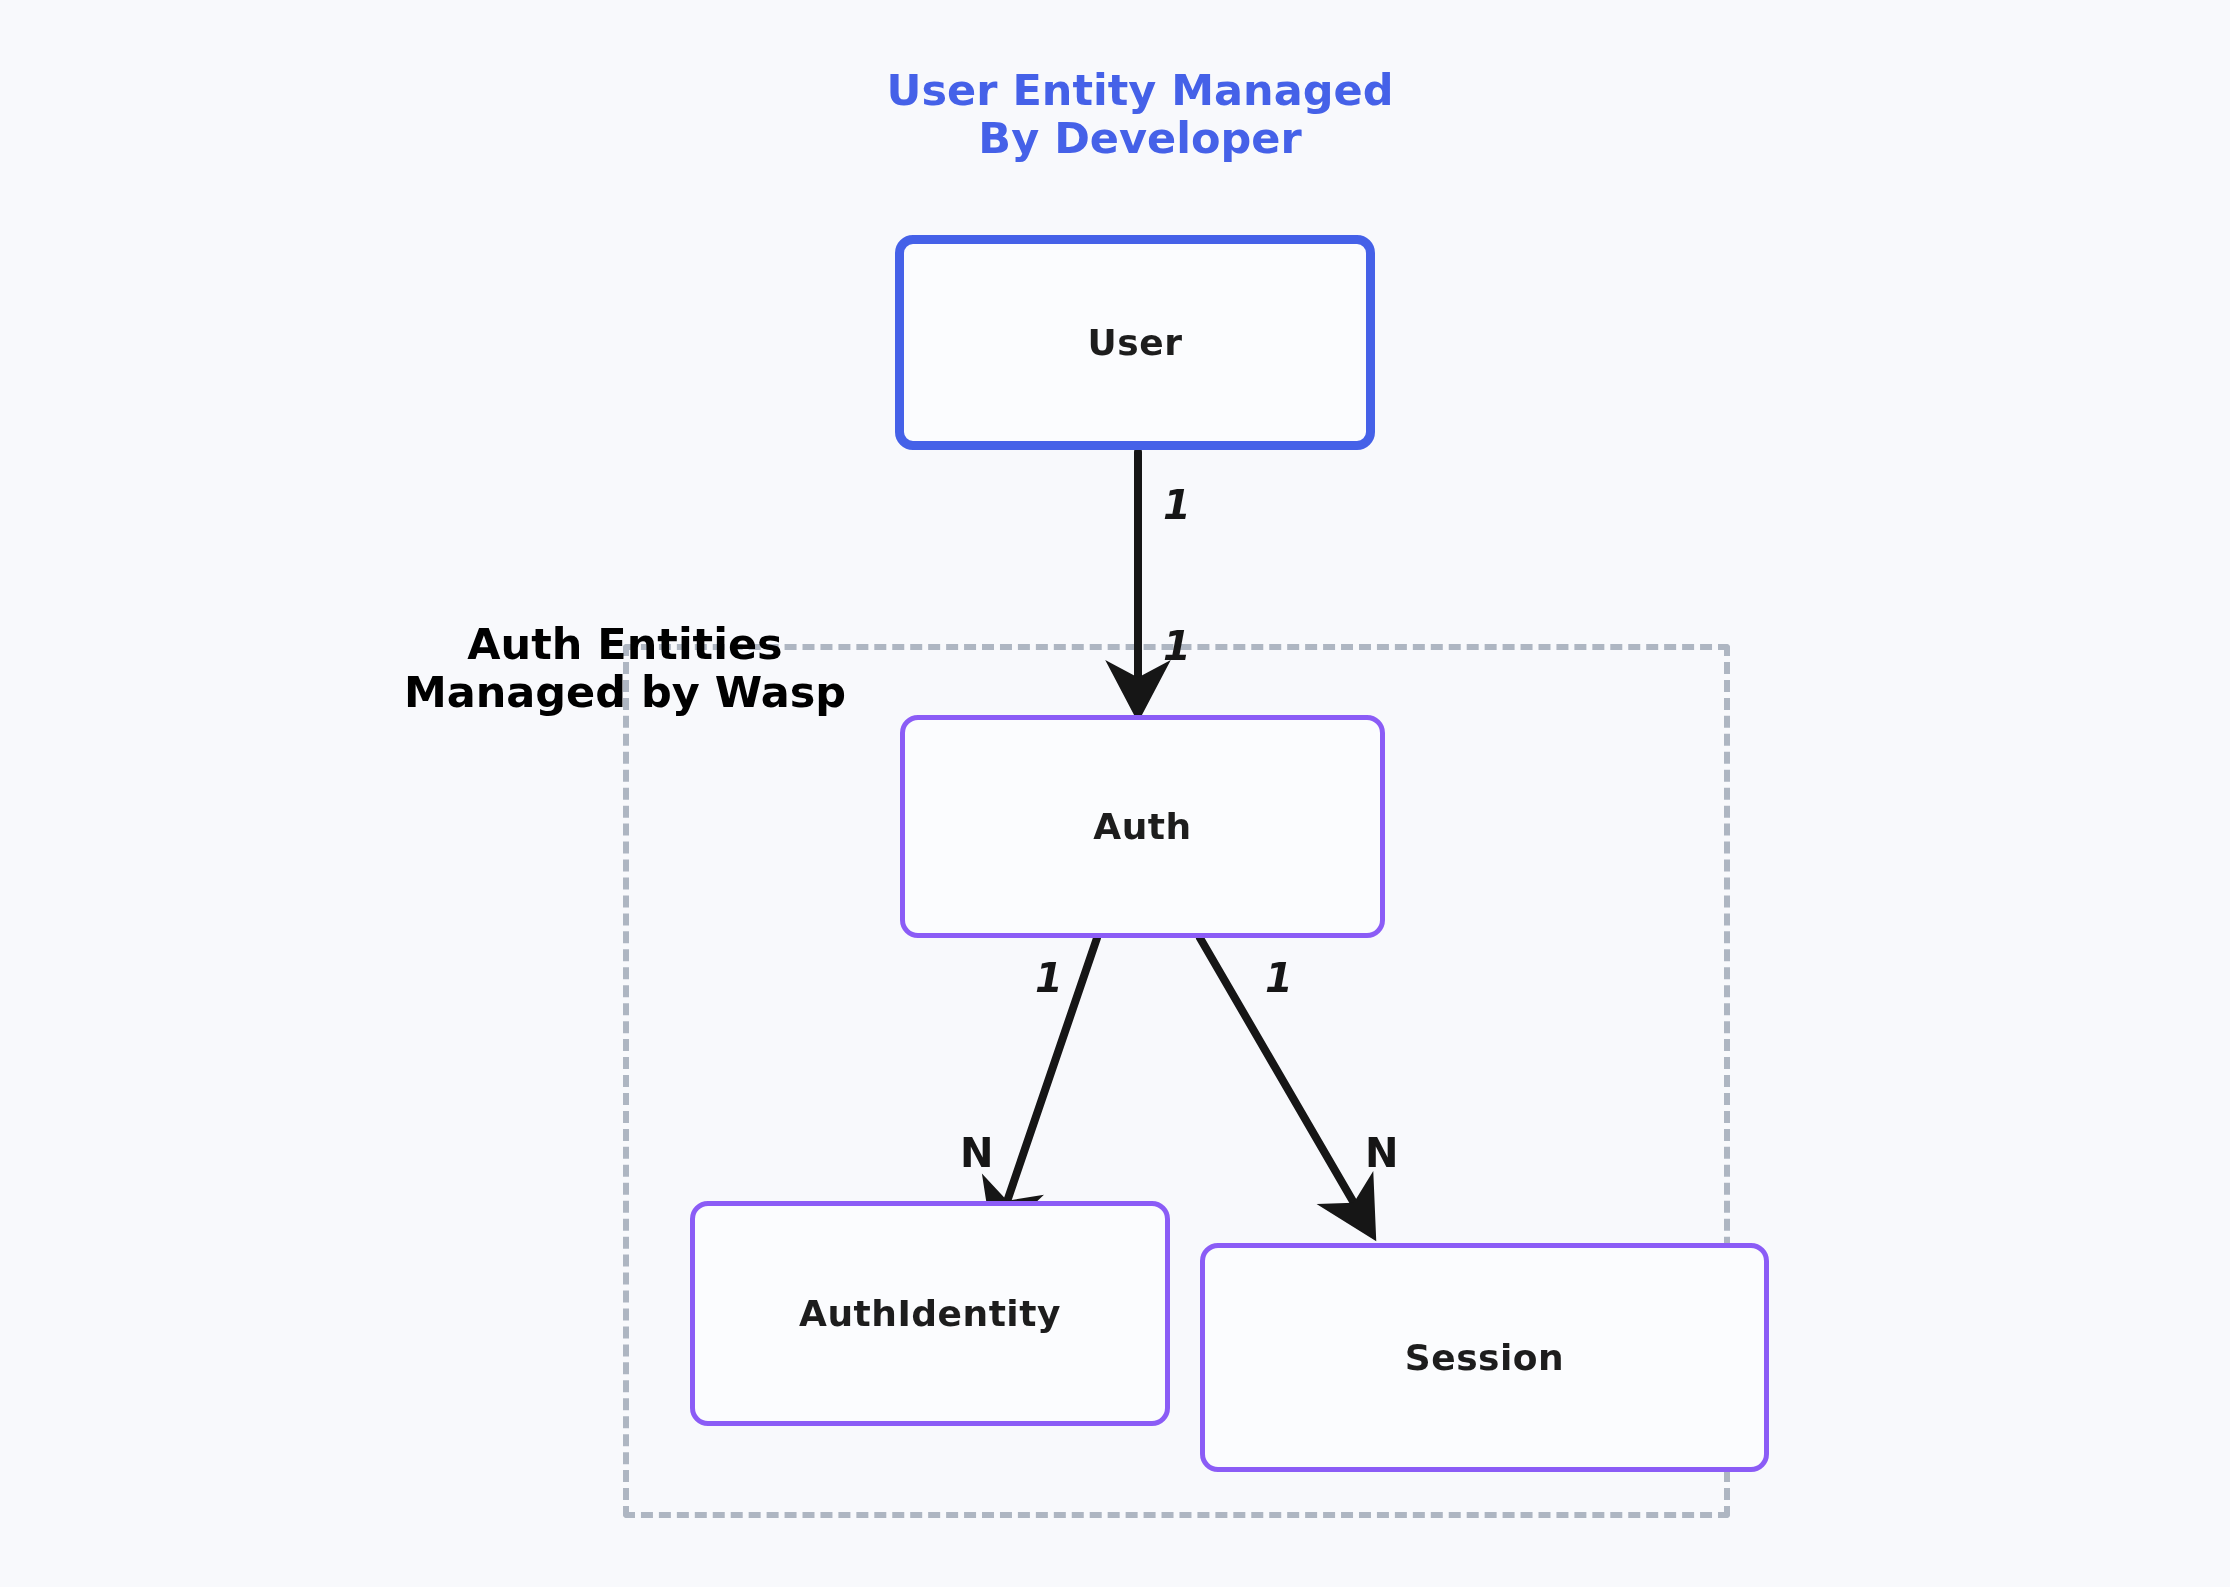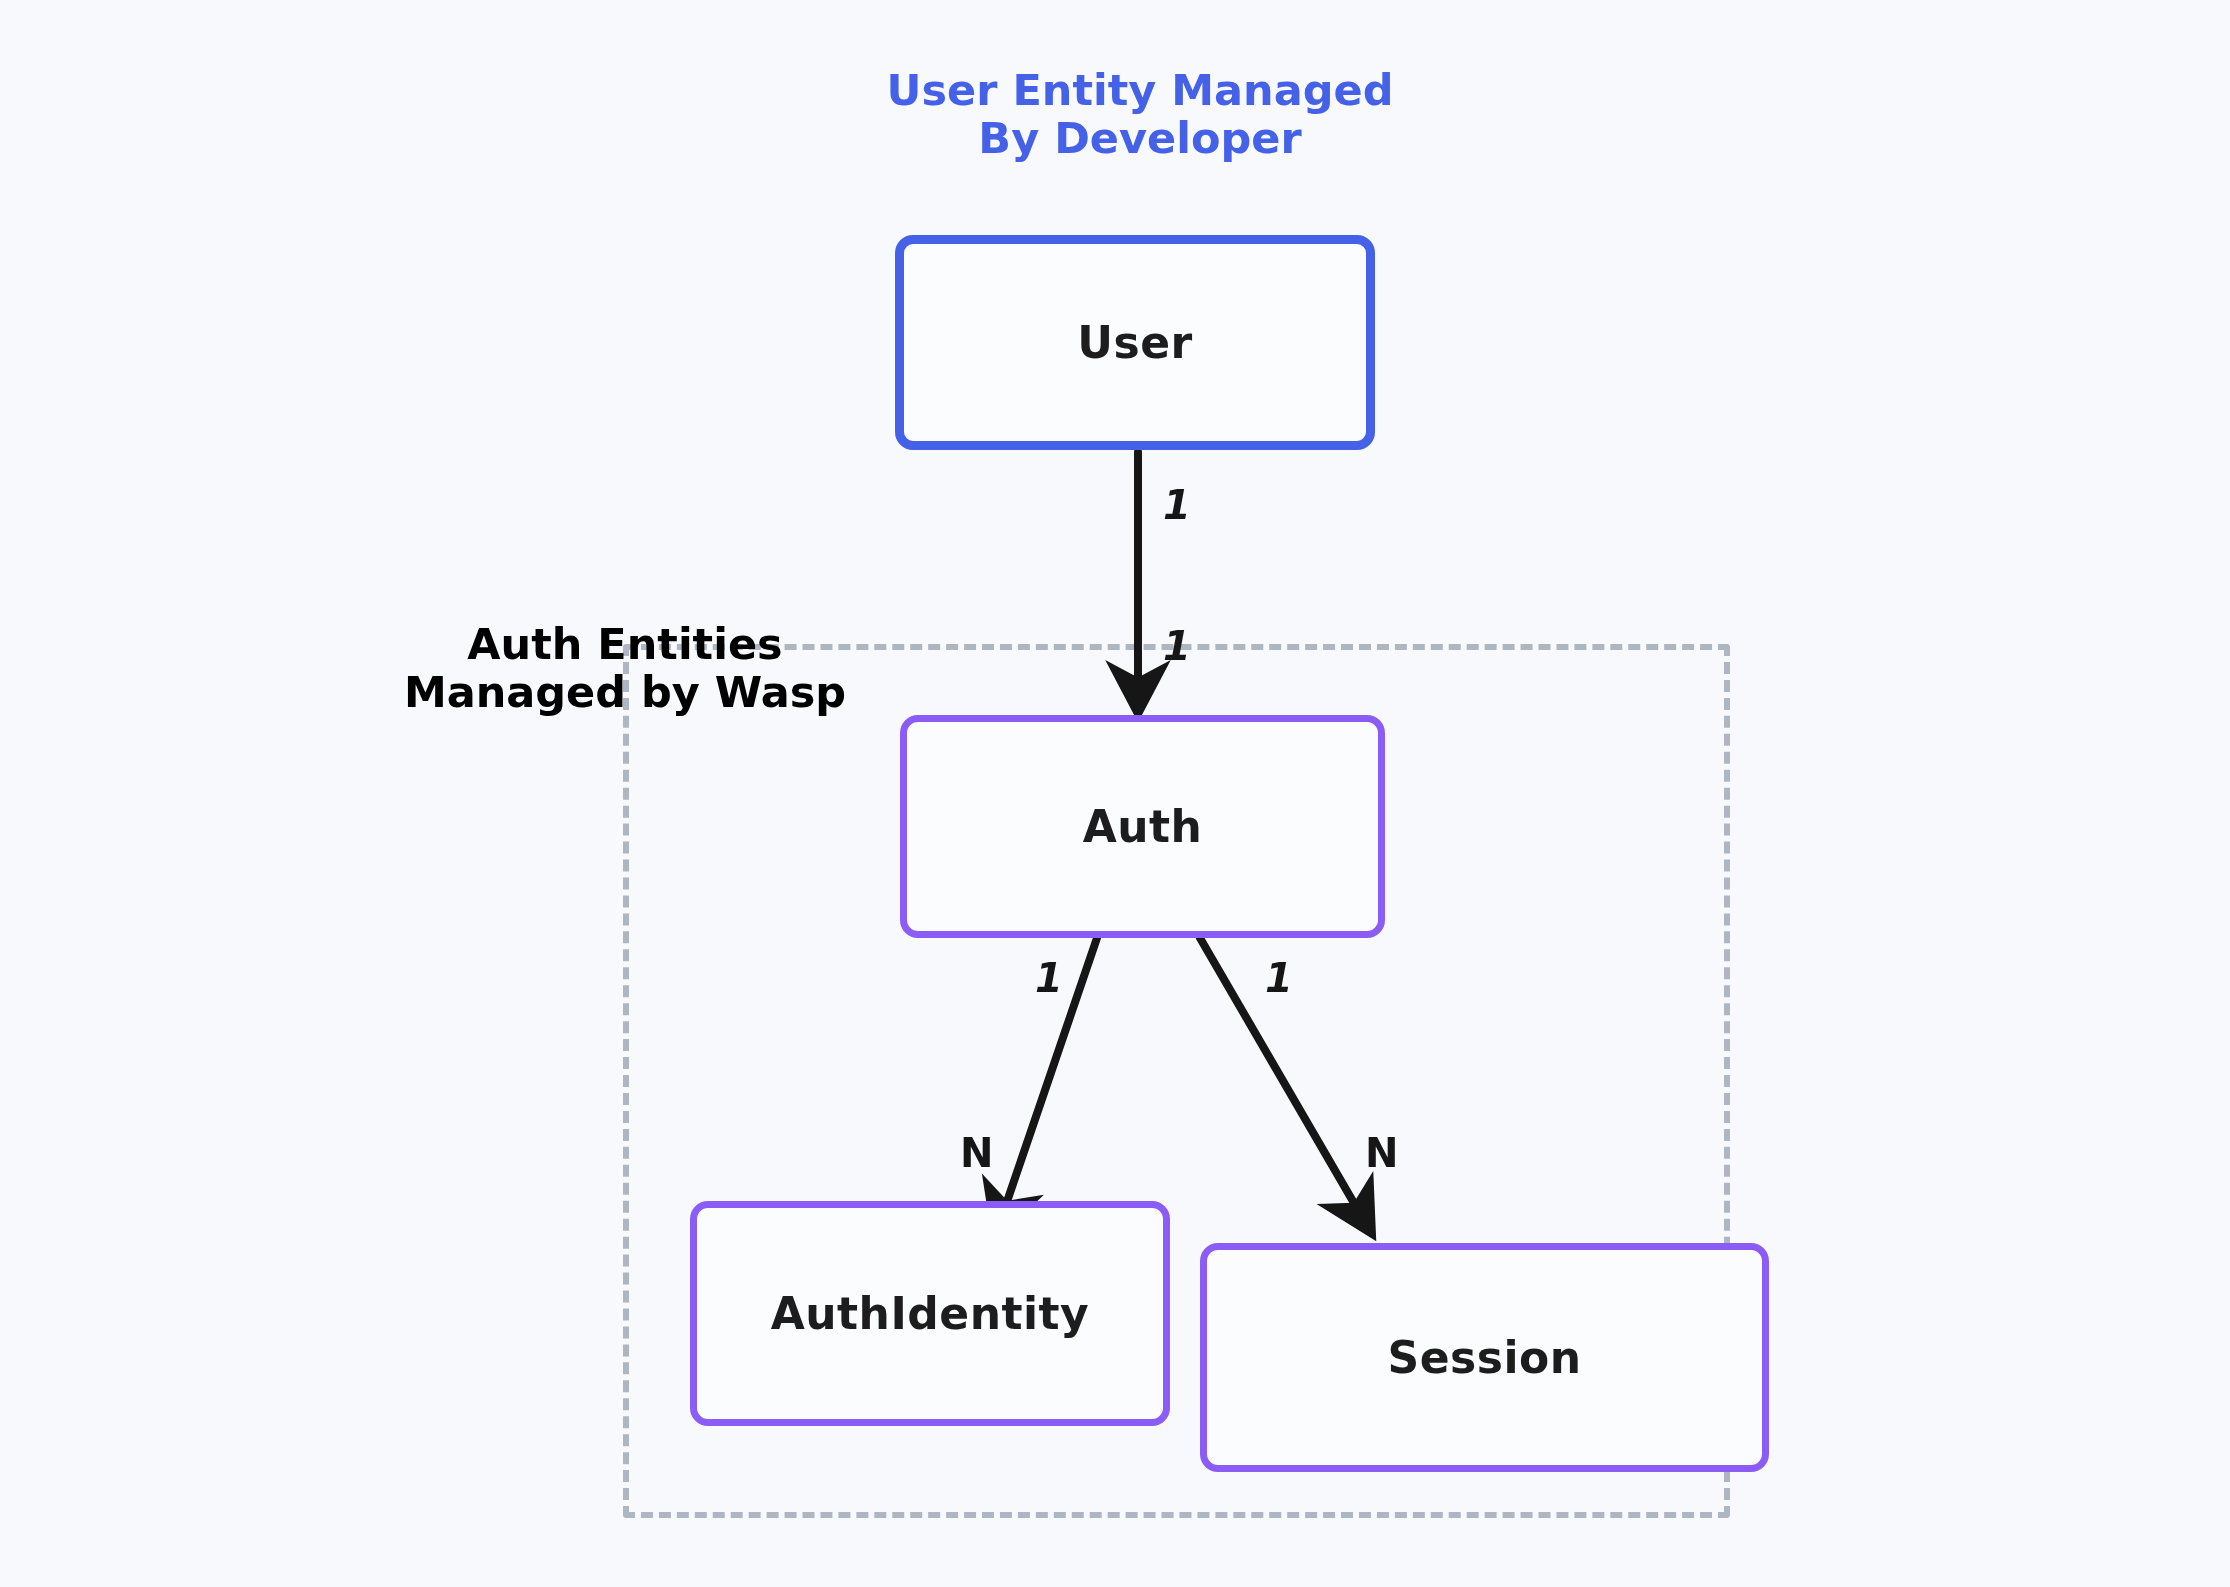--- a/index.html
+++ b/index.html
@@ -42,27 +42,27 @@
     box-sizing: border-box;
     background: #fbfcfe;
     display: flex;
     align-items: center;
     justify-content: center;
     border-radius: 18px;
   }
   .node-label {
     font-family: "DejaVu Sans", sans-serif;
     font-weight: 700;
-    font-size: 44px;
+    font-size: 36px;
     color: #1d1d1d;
     letter-spacing: 0.5px;
     white-space: nowrap;
   }
   .node.blue  { border: 9px solid #4561e8; }
-  .node.green { border: 7px solid #8b5cf6; }
+  .node.green { border: 5px solid #8b5cf6; }
 
   #node-user        { left: 895px;  top: 235px;  width: 480px; height: 215px; }
   #node-auth        { left: 900px;  top: 715px;  width: 485px; height: 223px; }
   #node-authidentity{ left: 690px;  top: 1201px; width: 480px; height: 225px; }
   #node-session     { left: 1200px; top: 1243px; width: 569px; height: 229px; }
 
   
   .caption {
     position: absolute;
     font-family: "DejaVu Sans", sans-serif;

